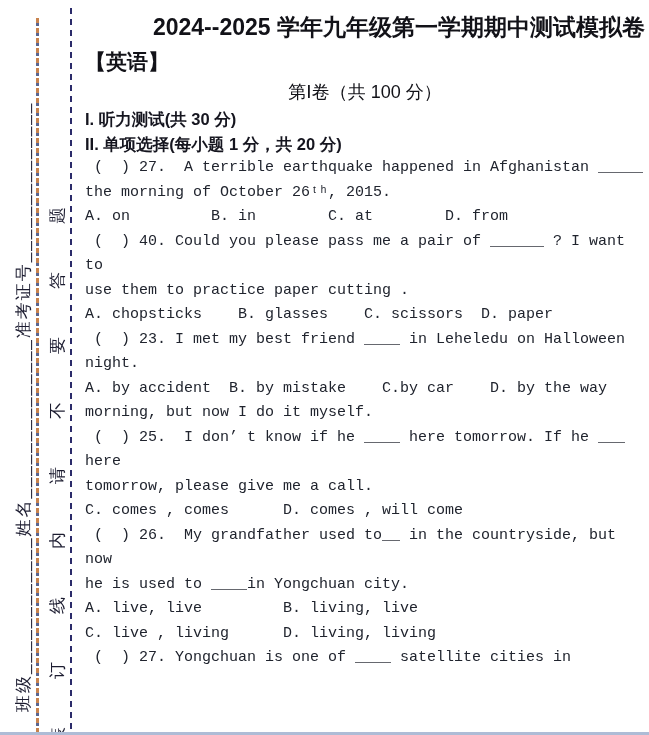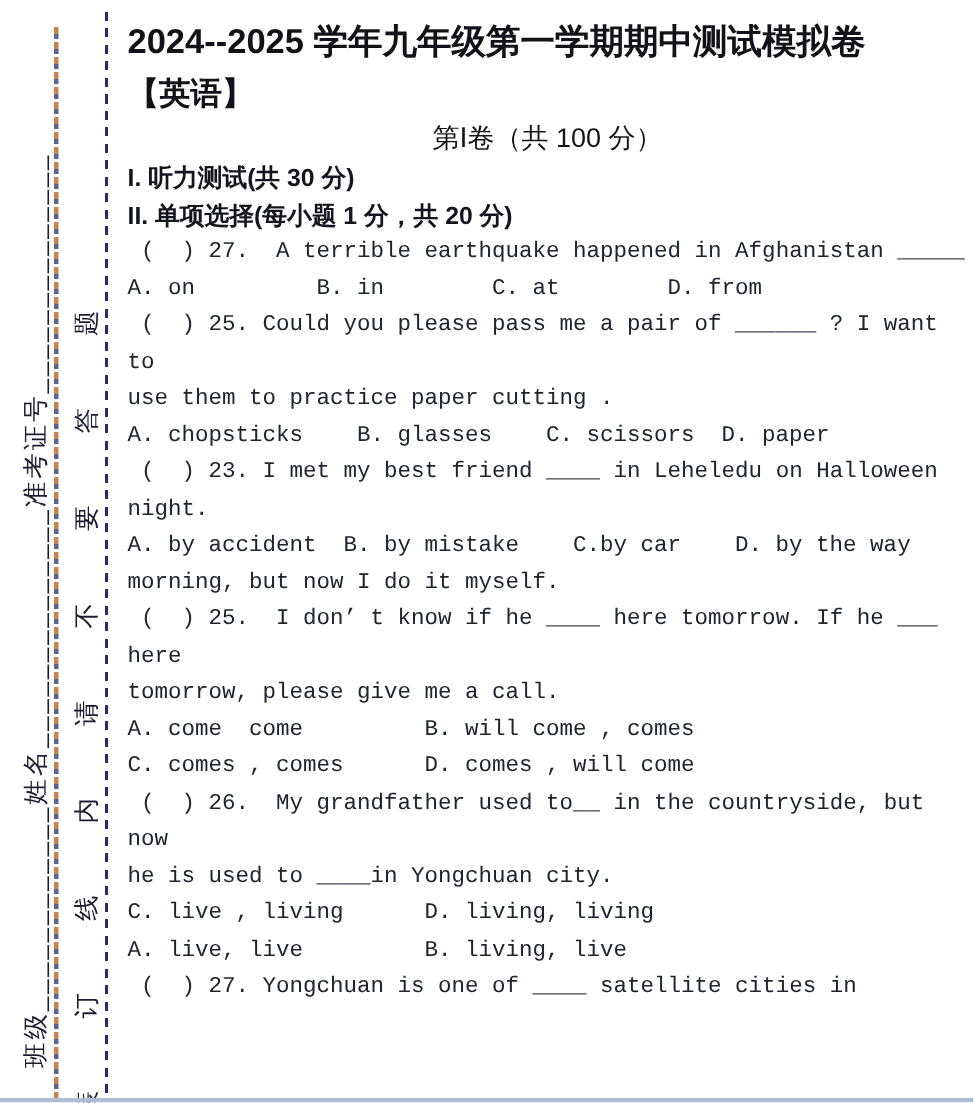--- a/index.html
+++ b/index.html
@@ -33,21 +33,21 @@
   }
   .binding-text {
     position:absolute; left:46px; top:744px; width:640px;
     transform:rotate(-90deg); transform-origin:0 0;
     font-size:17px; letter-spacing:48px; white-space:nowrap;
     color:#1c1c30;
   }
 
   
   .content { position:absolute; left:85px; top:6px; width:560px; }
-  .title1 { text-align:left; font-weight:bold; font-size:23px; color:#121218; margin:6px 0 2px; }
+  .title1 { text-align:right; font-weight:bold; font-size:23px; color:#121218; margin:6px 0 2px; }
   .title2 { text-align:left; font-weight:bold; font-size:21px; color:#121218; margin:5px 0 2px; }
   .title3 { text-align:center; font-weight:normal; font-size:18px; color:#121218; margin:4px 0 3px; }
 
   .exam-body { margin-top:2px; }
   .line {
     font-family:"Liberation Mono","DejaVu Sans Mono",monospace;
     font-size:15px; line-height:24.5px; white-space:pre-wrap;
     color:#20242e;
   }
   .line.section {
@@ -73,35 +73,35 @@
   <div class="binding-text">装订线内请不要答题</div>
 
   <div class="content">
     <div class="title1">2024--2025 学年九年级第一学期期中测试模拟卷</div>
     <div class="title2">【英语】</div>
     <div class="title3">第Ⅰ卷（共 100 分）</div>
     <div class="exam-body">
         <div class="line section">I. 听力测试(共 30 分)</div>
         <div class="line section">II. 单项选择(每小题 1 分，共 20 分)</div>
         <div class="line"> (  ) 27.  A terrible earthquake happened in Afghanistan _____</div>
+        <div class="line">the morning of October 26ᵗʰ, 2015.</div>
         <div class="line">A. on         B. in        C. at        D. from</div>
-        <div class="line"> (  ) 25. Could you please pass me a pair of ______ ? I want to</div>
+        <div class="line"> (  ) 40. Could you please pass me a pair of ______ ? I want to</div>
         <div class="line">use them to practice paper cutting .</div>
         <div class="line">A. chopsticks    B. glasses    C. scissors  D. paper</div>
         <div class="line"> (  ) 23. I met my best friend ____ in Leheledu on Halloween</div>
         <div class="line">night.</div>
         <div class="line">A. by accident  B. by mistake    C.by car    D. by the way</div>
         <div class="line">morning, but now I do it myself.</div>
         <div class="line"> (  ) 25.  I don’ t know if he ____ here tomorrow. If he ___ here</div>
         <div class="line">tomorrow, please give me a call.</div>
-        <div class="line">A. come  come         B. will come , comes</div>
         <div class="line">C. comes , comes      D. comes , will come</div>
         <div class="line"> (  ) 26.  My grandfather used to__ in the countryside, but now</div>
         <div class="line">he is used to ____in Yongchuan city.</div>
+        <div class="line">A. live, live         B. living, live</div>
         <div class="line">C. live , living      D. living, living</div>
-        <div class="line">A. live, live         B. living, live</div>
         <div class="line"> (  ) 27. Yongchuan is one of ____ satellite cities in</div>
       </div>
   </div>
 
   <div class="bottom-edge"></div>
 
 </div>
 
 </body></html>

